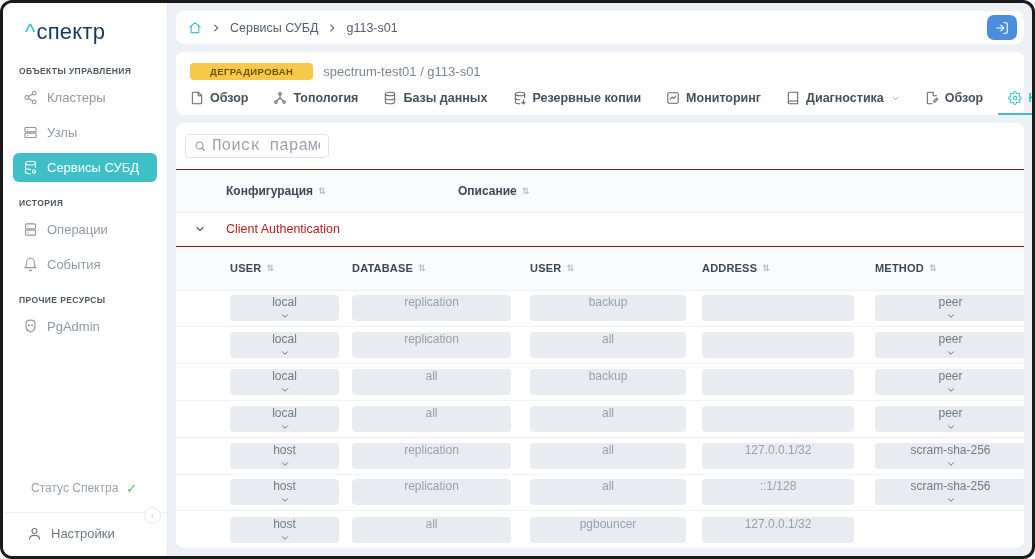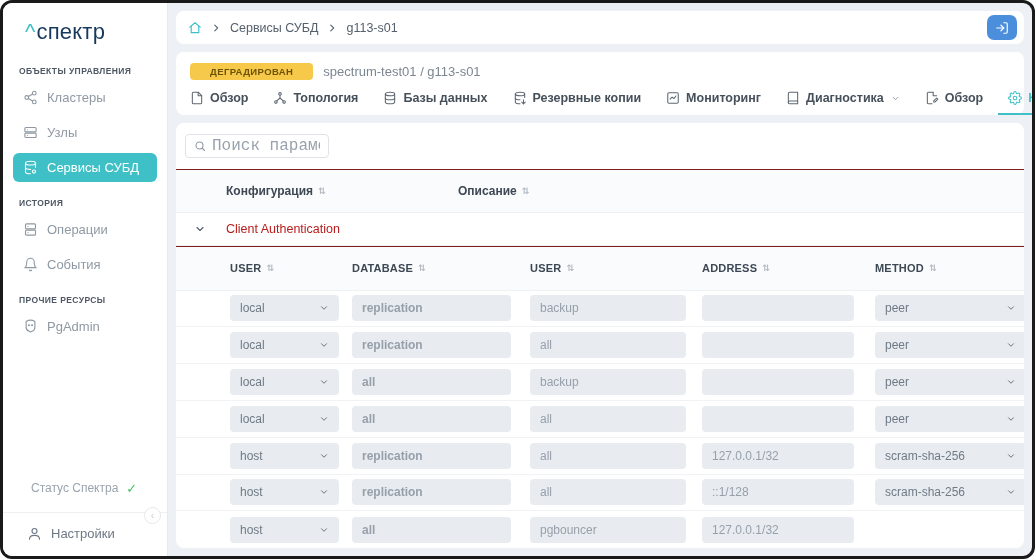--- a/index.html
+++ b/index.html
@@ -69,24 +69,24 @@
   .grid-sub { display:grid; grid-template-columns:54px 122px 178px 172px 173px 1fr; align-items:center; }
   .thead { background:#fafbfc; border-top:1px solid #7f1d1d; border-bottom:1px solid #eef0f2; height:48px; }
   .th { font-size:12px; font-weight:bold; color:#3d4854; display:flex; align-items:center; }
   .th-sub { font-size:11px; letter-spacing:.2px; }
   .sort { font-size:9px; color:#b4bbc3; margin-left:5px; }
   .group-row { height:36px; border-bottom:1px solid #f0f2f4; }
   .expander { display:flex; justify-content:flex-start; padding-left:18px; color:#55606c; cursor:pointer; }
   .group-name, .group-desc { font-size:12.5px; color:#b91c1c; }
   .data-row { height:40px; border-bottom:1px solid #f0f2f4; }
   .field { height:26px; background:#e8ecf0; border-radius:4px; display:flex; align-items:center;
-           padding:0 10px; font-size:12px; color:#97a0aa; overflow:hidden; }
+           padding:0 10px; font-size:12px; color:#97a0aa; overflow:hidden;flex-direction:column; }
   .field.select { color:#6f7a85; justify-content:space-between; cursor:pointer; }
   .field .chev { display:flex; color:#5d6772; }
-  .w-type { width:109px; } .w-db { width:159px;font-weight:bold; } .w-user { width:156px; }
+  .w-type { width:109px; } .w-db { width:159px; } .w-user { width:156px; }
   .w-addr { width:152px; } .w-method { width:151px; }
   svg { display:block; }
 </style>
 </head>
 <body>
 
 <div class="frame">
 
   <aside class="sidebar">
     <div class="logo"><span class="caret">^</span><span>спектр</span></div>

